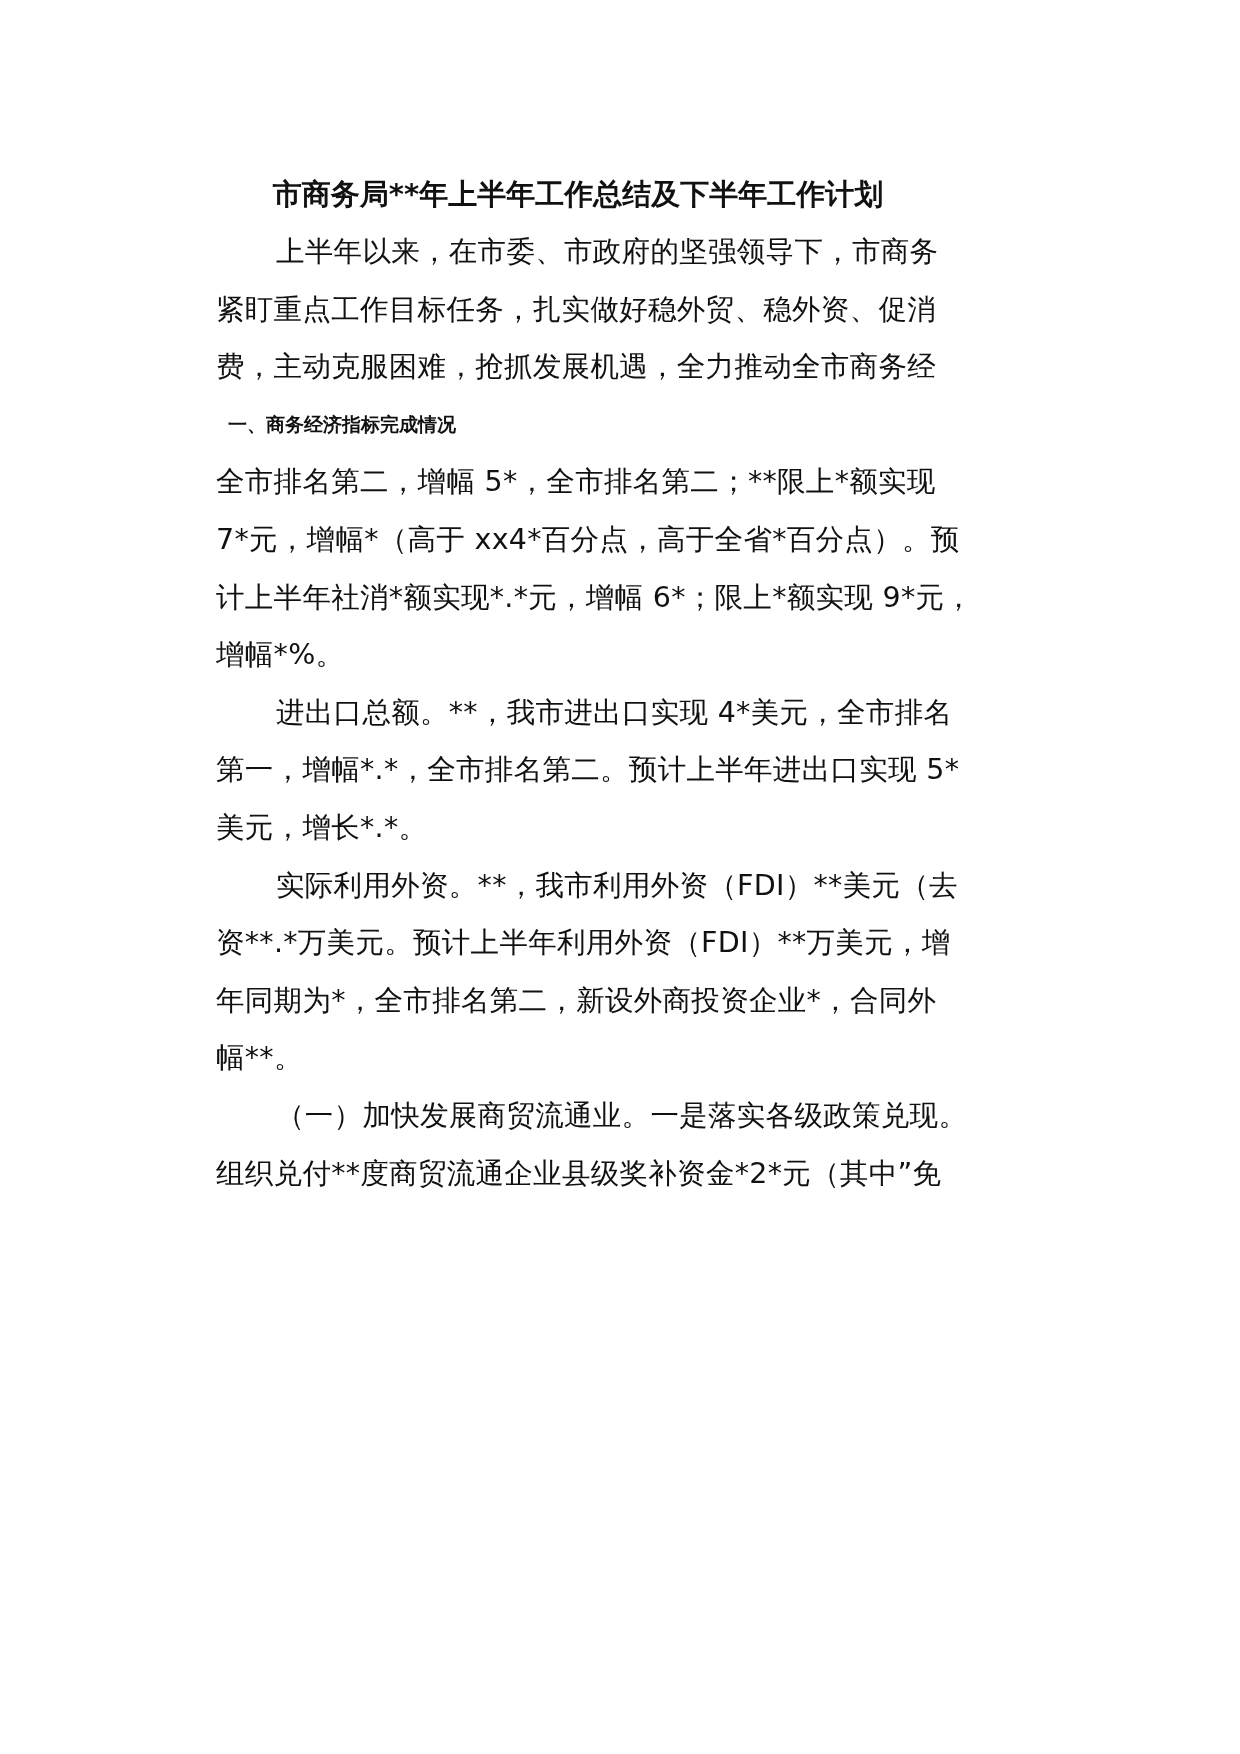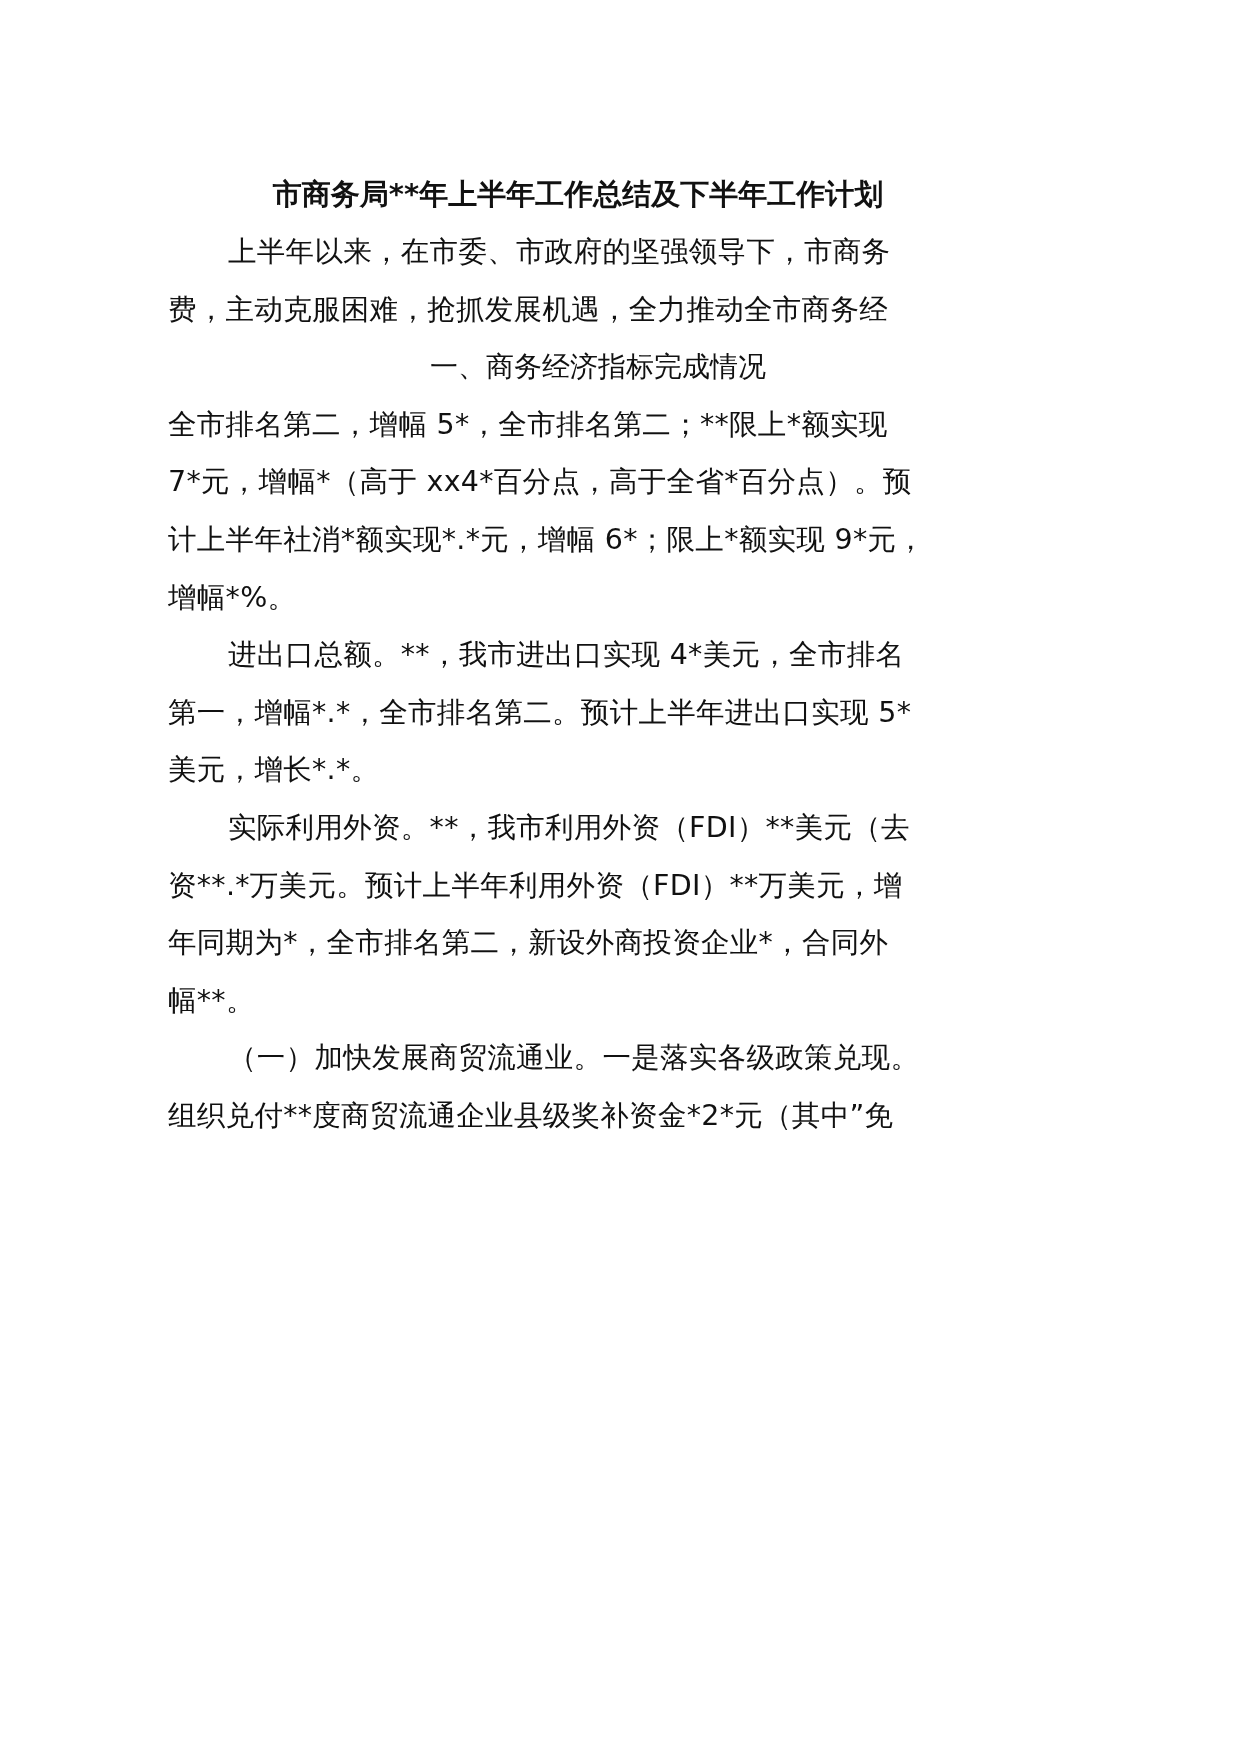--- a/index.html
+++ b/index.html
@@ -41,39 +41,39 @@
       width: 780px;
       padding-left: 20px;
       white-space: nowrap;
     }
     .line {
       display: block;
       white-space: nowrap;
       height: 57.6px;
     }
     .heading {
-      font-size: 28px;
+      font-size: 19px;
       line-height: 57.6px;
-      font-weight: normal;
+      font-weight: bold;
       margin: 0;
       text-indent: 2em;
       white-space: nowrap;
-      text-align: center;
     }
   </style>
 </head>
 <body>
 
 <div class="page">
   <div class="content">
 
     <div class="title">市商务局**年上半年工作总结及下半年工作计划</div>
 
     <div class="para-block">
       <span class="line" style="padding-left:60px">上半年以来，在市委、市政府的坚强领导下，市商务</span>
+      <span class="line">紧盯重点工作目标任务，扎实做好稳外贸、稳外资、促消</span>
       <span class="line">费，主动克服困难，抢抓发展机遇，全力推动全市商务经</span>
     </div>
 
     <div class="heading">一、商务经济指标完成情况</div>
 
     <div class="para-block">
       <span class="line">全市排名第二，增幅 5*，全市排名第二；**限上*额实现</span>
       <span class="line">7*元，增幅*（高于 xx4*百分点，高于全省*百分点）。预</span>
       <span class="line">计上半年社消*额实现*.*元，增幅 6*；限上*额实现 9*元，</span>
       <span class="line">增幅*%。</span>
@@ -99,18 +99,19 @@
     </div>
 
   </div>
 </div>
 
 <style>
   .para-block {
     font-size: 28.5px;
     line-height: 57.6px;
     letter-spacing: 0.3px;
+    margin-left: 48px;
   }
   .heading {
     text-indent: 0;
     padding-left: 60px;
   }
 </style>
 
 </body></html>

